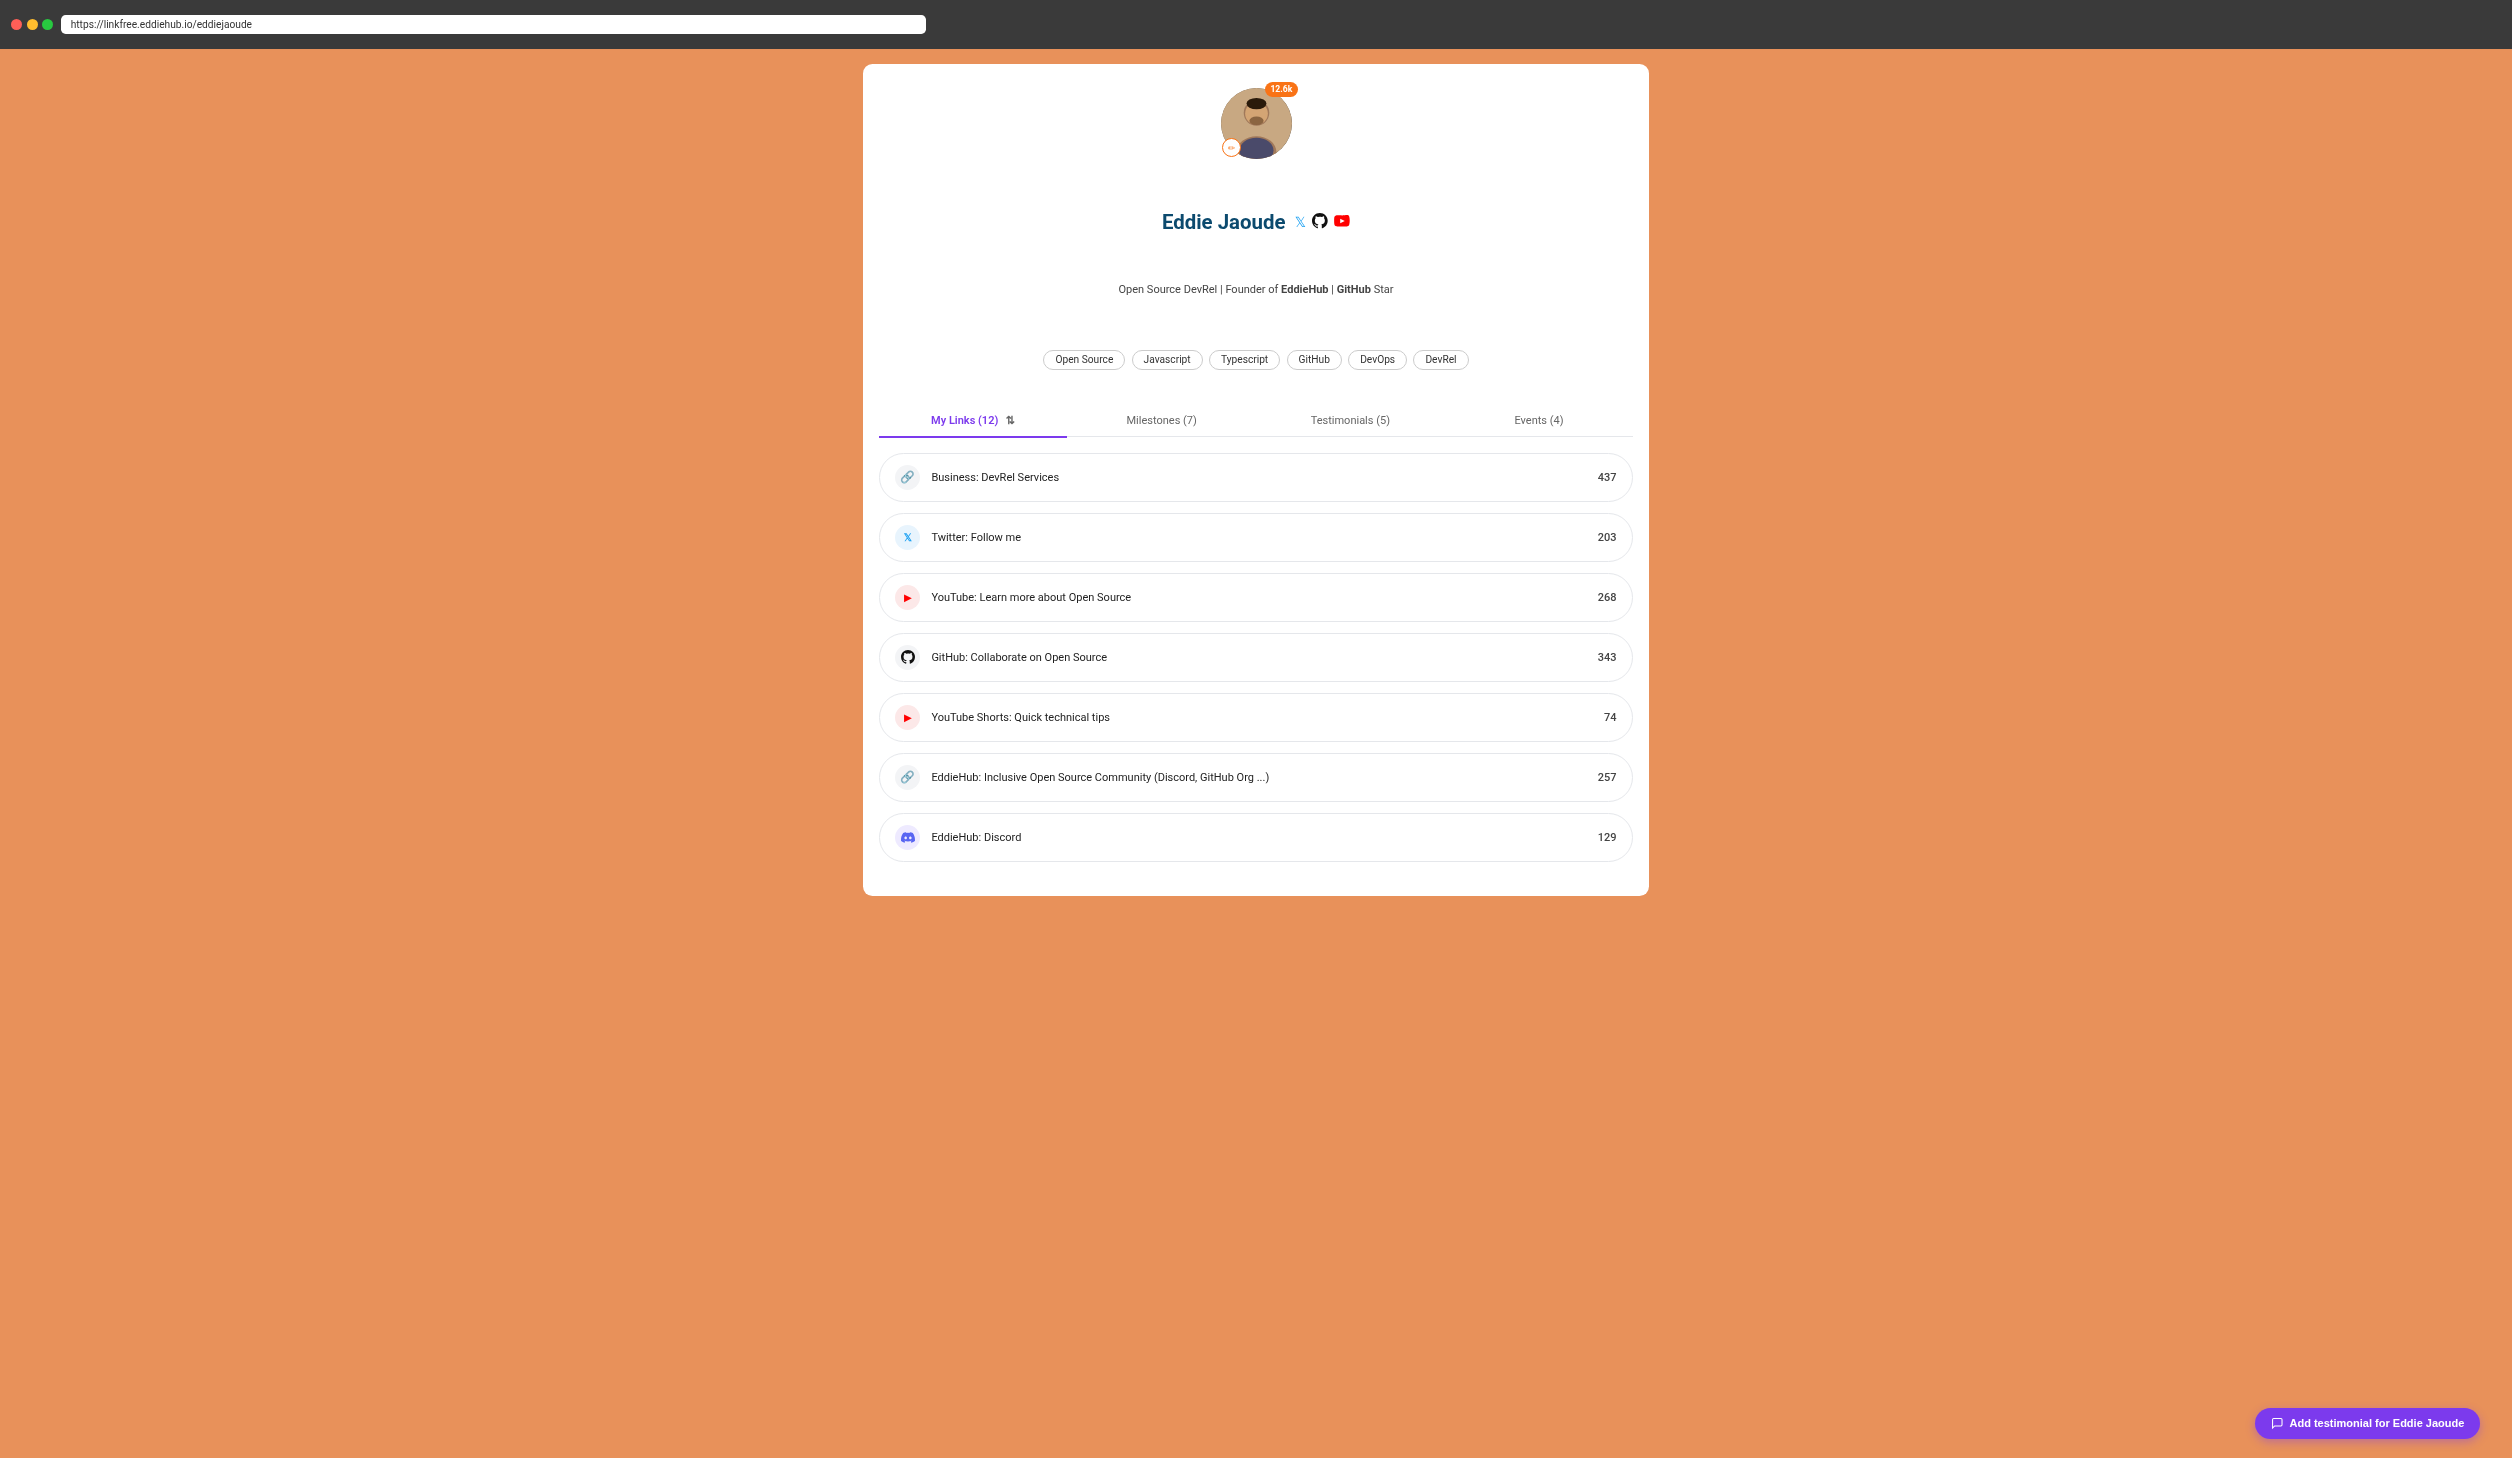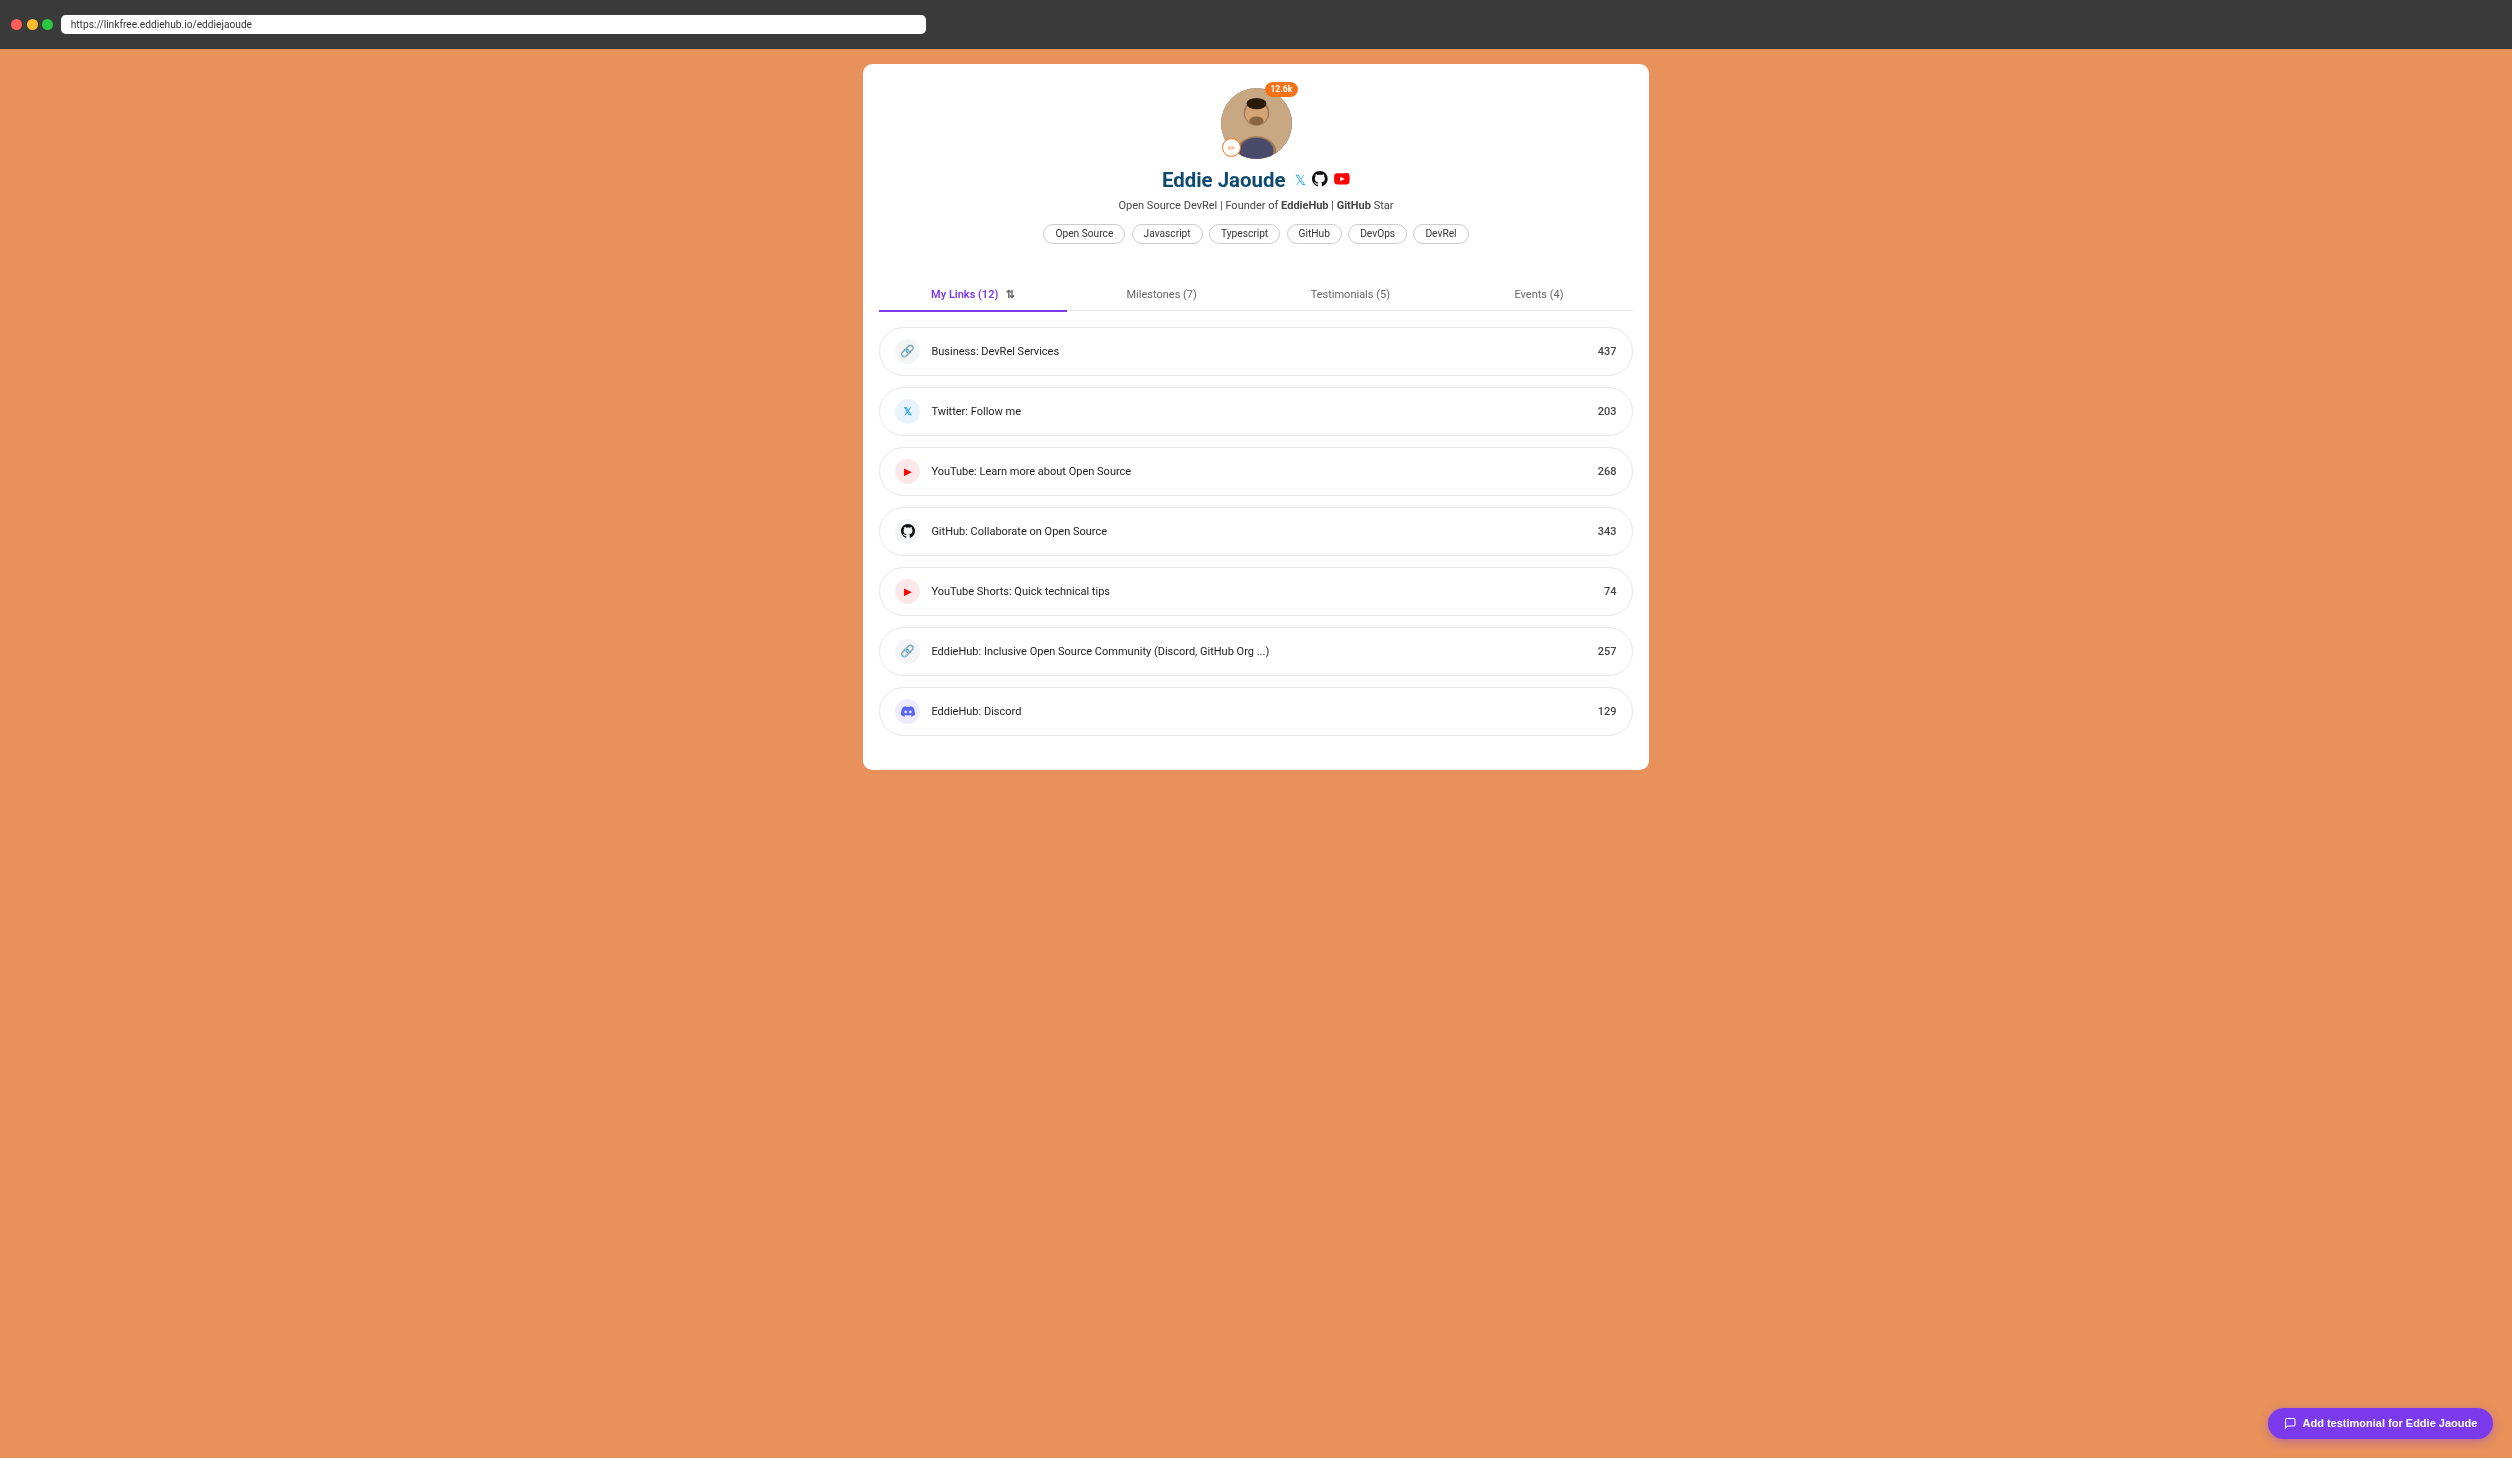--- a/index.html
+++ b/index.html
@@ -54,20 +54,21 @@
       max-width: 786px;
       margin: 0 auto;
     }
 
     
     .profile-header {
       display: flex;
       flex-direction: column;
       align-items: center;
       margin-bottom: 15.7px;
+      gap: 42px;
     }
     .avatar-wrapper {
       position: relative;
       margin-bottom: 9.4px;
     }
     .avatar {
       width: 71px;
       height: 71px;
       border-radius: 50%;
       background: linear-gradient(135deg, #8b7355, #5a4a3a);
@@ -235,21 +236,21 @@
     .link-count {
       font-size: 11px;
       color: #444;
       font-weight: 500;
     }
 
     
     .add-testimonial-btn {
       position: fixed;
       bottom: 19px;
-      right: 19px;
+      right: 32px;
       background: #7c3aed;
       color: #fff;
       border: none;
       border-radius: 19px;
       padding: 9.4px 15.7px;
       font-size: 11px;
       font-weight: 600;
       cursor: pointer;
       display: flex;
       align-items: center;

